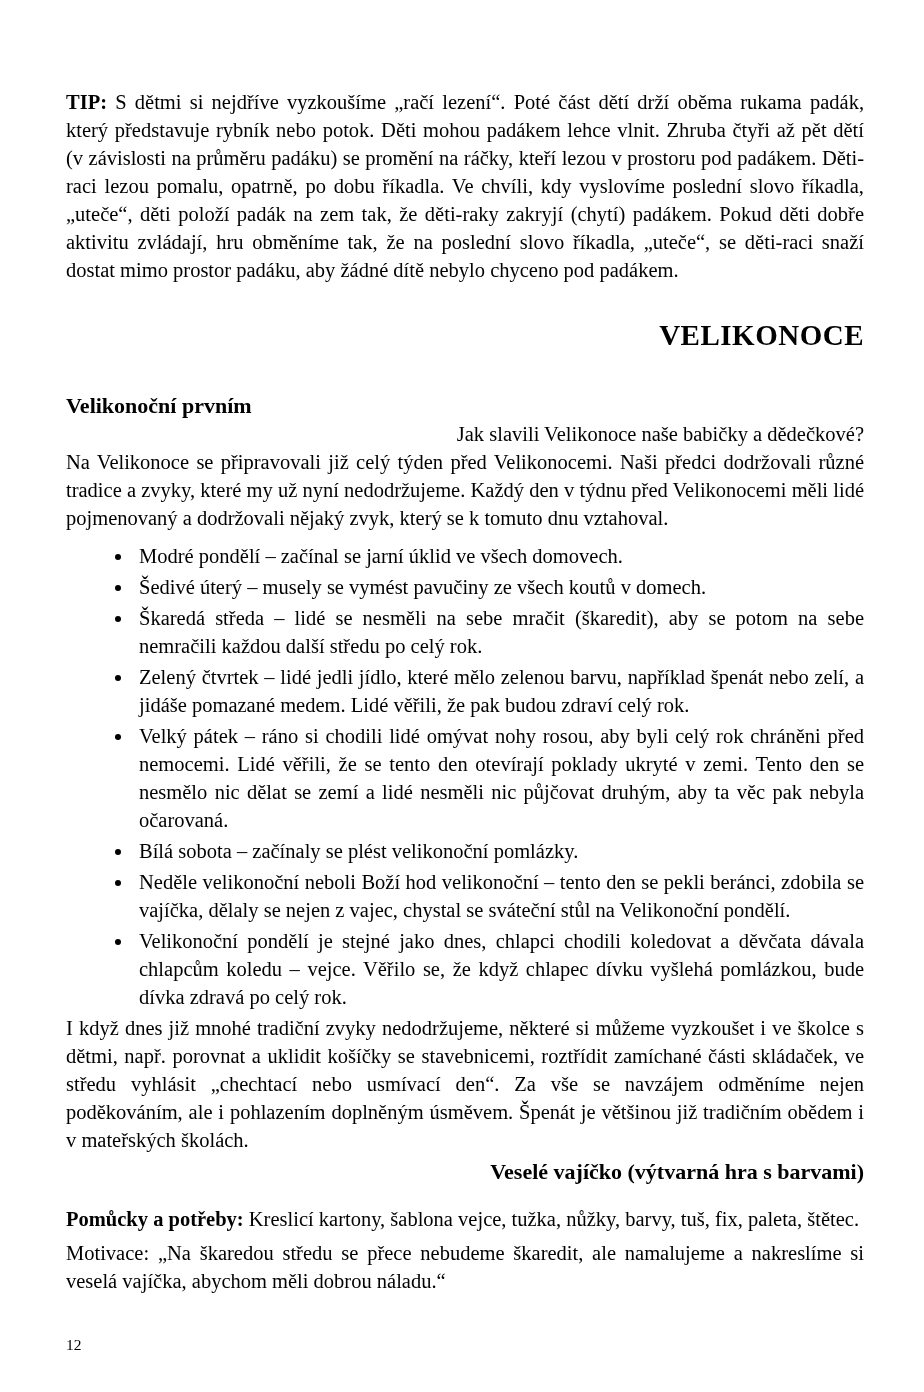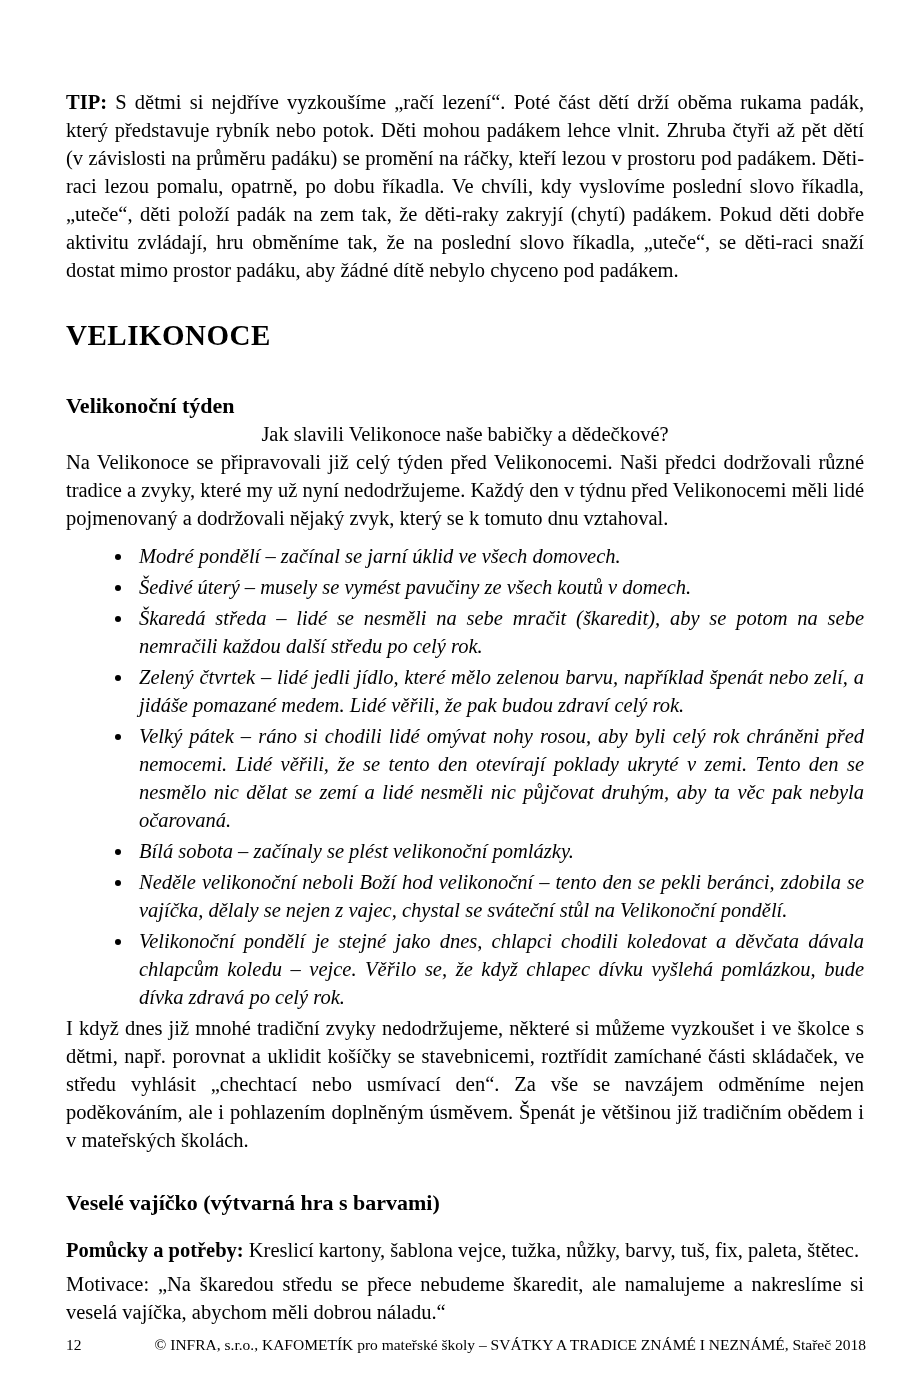--- a/index.html
+++ b/index.html
@@ -10,42 +10,42 @@
     box-sizing: border-box;
     padding: 88px 60px 0 66px;
     background: #ffffff;
     color: #000000;
     font-family: "Liberation Serif", "DejaVu Serif", serif;
     font-size: 20.5px;
     line-height: 28px;
     overflow: hidden;
   }
   p { margin: 0; text-align: justify; }
-  p.no-justify { text-align: center; }
+  p.no-justify { text-align: right; }
   .lead { font-weight: bold; }
   h1 {
     font-size: 29px;
     line-height: 34px;
     font-weight: bold;
     margin: 34px 0 24px 0;
     letter-spacing: 0.5px;
+    text-align: right;
   }
   h2 {
     font-size: 22px;
     line-height: 28px;
     font-weight: bold;
     margin: 0;
   }
   h2.week-heading { margin-top: 40px; }
-  h2.activity-heading { margin-top: 35px; }
+  h2.activity-heading { margin-top: 4px; text-align: right; }
   ul.traditions {
     margin: 10px 0 0 0;
     padding: 0 0 0 68px;
     list-style: disc outside;
-    font-style: italic;
   }
   ul.traditions li {
     text-align: justify;
     padding-left: 5px;
     margin: 0 0 3px 0;
   }
   p.supplies { margin-top: 19px; }
   p.motivation { margin-top: 6px; }
   .footer {
     position: absolute;
@@ -62,21 +62,21 @@
 </head>
 <body>
 
 <div class="page">
 
   <p class="tip"><span class="lead">TIP:</span> <span>S dětmi si nejdříve vyzkoušíme „račí lezení“. Poté část dětí drží oběma rukama padák, který představuje rybník nebo potok. Děti mohou padákem lehce vlnit. Zhruba čtyři až pět dětí (v závislosti na průměru padáku) se promění na ráčky, kteří lezou v prostoru pod padákem. Děti-raci lezou pomalu, opatrně, po dobu říkadla. Ve chvíli, kdy vyslovíme poslední slovo říkadla, „uteče“, děti položí padák na zem tak, že děti-raky zakryjí (chytí) padákem. Pokud děti dobře aktivitu zvládají, hru obměníme tak, že na poslední slovo říkadla, „uteče“, se děti-raci snaží dostat mimo prostor padáku, aby žádné dítě nebylo chyceno pod padákem.</span></p>
 
   <h1>VELIKONOCE</h1>
 
 
-  <h2 class="week-heading">Velikonoční týden</h2>
+  <h2 class="week-heading">Velikonoční prvním</h2>
 
   <p class="no-justify">Jak slavili Velikonoce naše babičky a dědečkové?</p>
 
   <p>Na Velikonoce se připravovali již celý týden před Velikonocemi. Naši předci dodržovali různé tradice a zvyky, které my už nyní nedodržujeme. Každý den v týdnu před Velikonocemi měli lidé pojmenovaný a dodržovali nějaký zvyk, který se k tomuto dnu vztahoval.</p>
 
   <ul class="traditions">
     <li>Modré pondělí – začínal se jarní úklid ve všech domovech.</li>
     <li>Šedivé úterý – musely se vymést pavučiny ze všech koutů v domech.</li>
     <li>Škaredá středa – lidé se nesměli na sebe mračit (škaredit), aby se potom na sebe nemračili každou další středu po celý rok.</li>
     <li>Zelený čtvrtek – lidé jedli jídlo, které mělo zelenou barvu, například špenát nebo zelí, a jidáše pomazané medem. Lidé věřili, že pak budou zdraví celý rok.</li>
@@ -89,16 +89,15 @@
   <p>I když dnes již mnohé tradiční zvyky nedodržujeme, některé si můžeme vyzkoušet i ve školce s dětmi, např. porovnat a uklidit košíčky se stavebnicemi, roztřídit zamíchané části skládaček, ve středu vyhlásit „chechtací nebo usmívací den“. Za vše se navzájem odměníme nejen poděkováním, ale i pohlazením doplněným úsměvem. Špenát je většinou již tradičním obědem i v mateřských školách.</p>
 
   <h2 class="activity-heading">Veselé vajíčko (výtvarná hra s barvami)</h2>
 
   <p class="supplies"><span class="lead">Pomůcky a potřeby:</span> <span>Kreslicí kartony, šablona vejce, tužka, nůžky, barvy, tuš, fix, paleta, štětec.</span></p>
 
   <p class="motivation">Motivace: „Na škaredou středu se přece nebudeme škaredit, ale namalujeme a nakreslíme si veselá vajíčka, abychom měli dobrou náladu.“</p>
 
   <div class="footer">
     <span>12</span>
-    <span>© INFRA, s.r.o., KAFOMETÍK pro mateřské školy – SVÁTKY A TRADICE ZNÁMÉ I NEZNÁMÉ, Stařeč 2018</span>
   </div>
 
 </div>
 
 </body></html>

